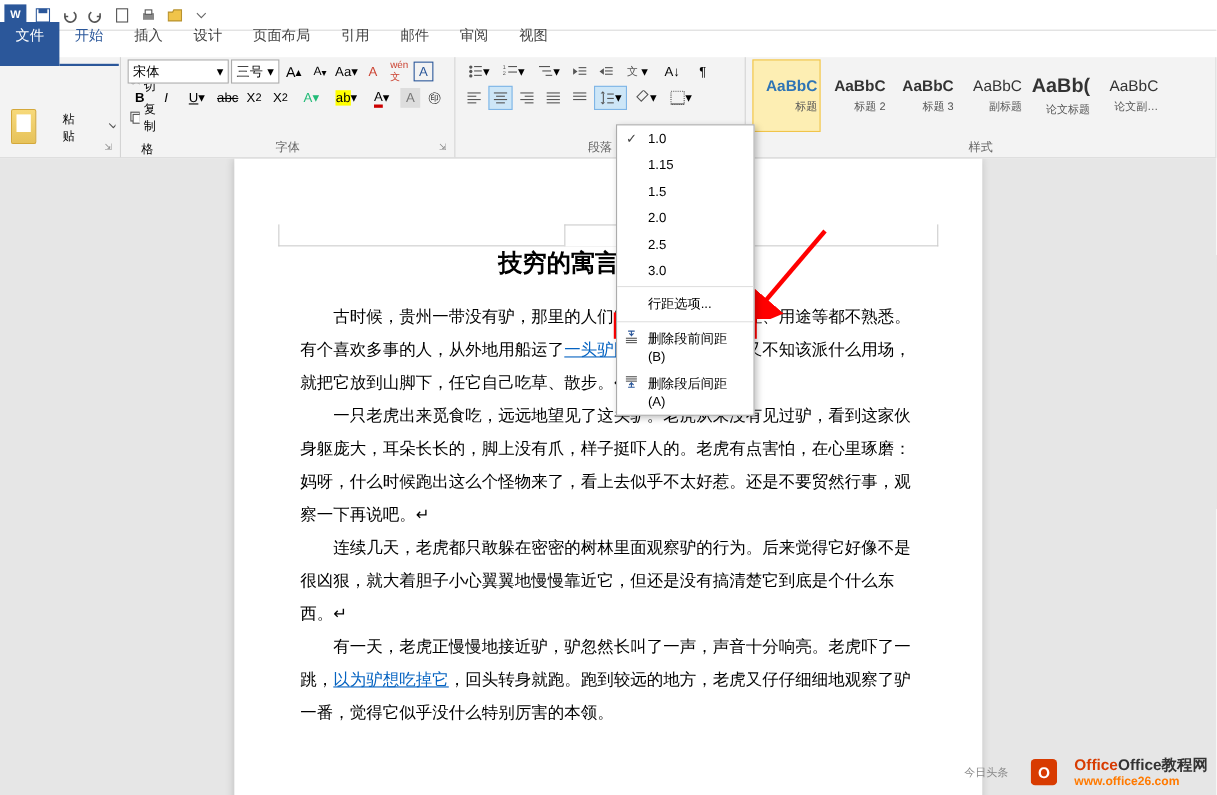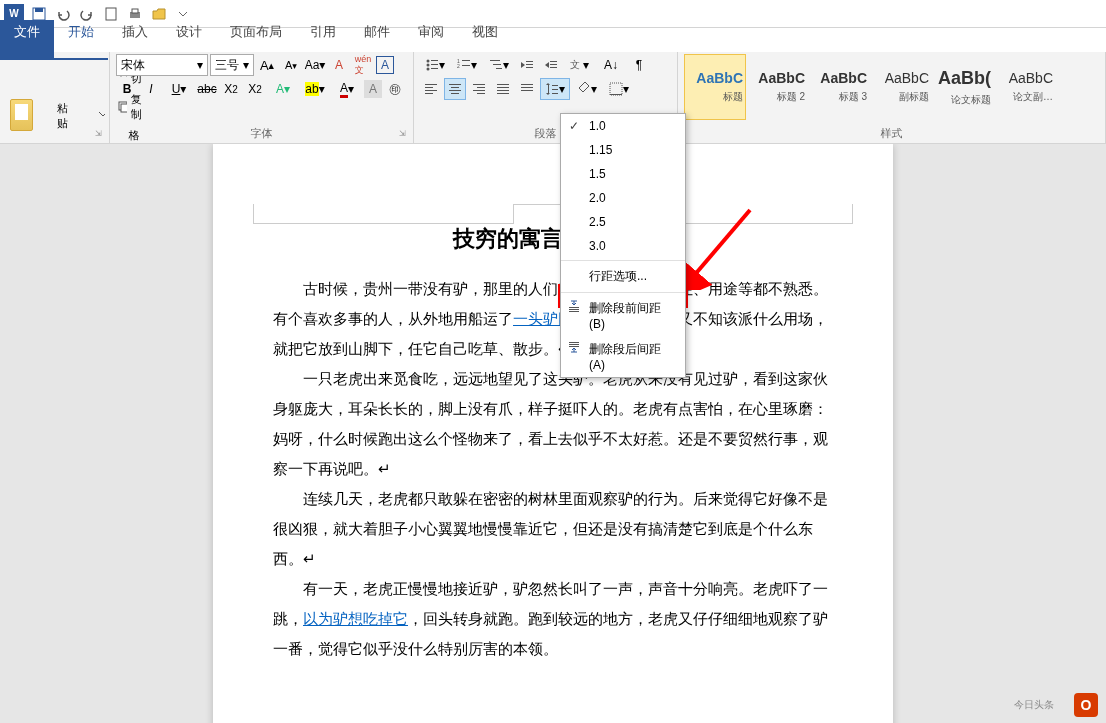--- a/index.html
+++ b/index.html
@@ -419,13 +419,17 @@
     </defs>
   <line x1="70" y1="10" x2="12" y2="78" stroke="#ff0000" stroke-width="4" marker-end="url(#ah)"></line>
 </svg>
 
 <div class="watermark">
   <div style="font-size:10px;color:#888; margin-right:4px">今日头条</div>
   <svg width="24" height="24">
       <rect width="24" height="24" rx="4" fill="#d83b01"></rect>
       <text x="12" y="17" text-anchor="middle" fill="#fff" font-size="14" font-weight="bold">O</text>
     </svg>
+  <div>
+    <div style="font-size:14px;font-weight:bold"><span style="color:#d83b01">Office</span><span style="color:#333">Office教程网</span></div>
+    <div class="wm-url">www.office26.com</div>
+  </div>
 </div>
 
 </body></html>

